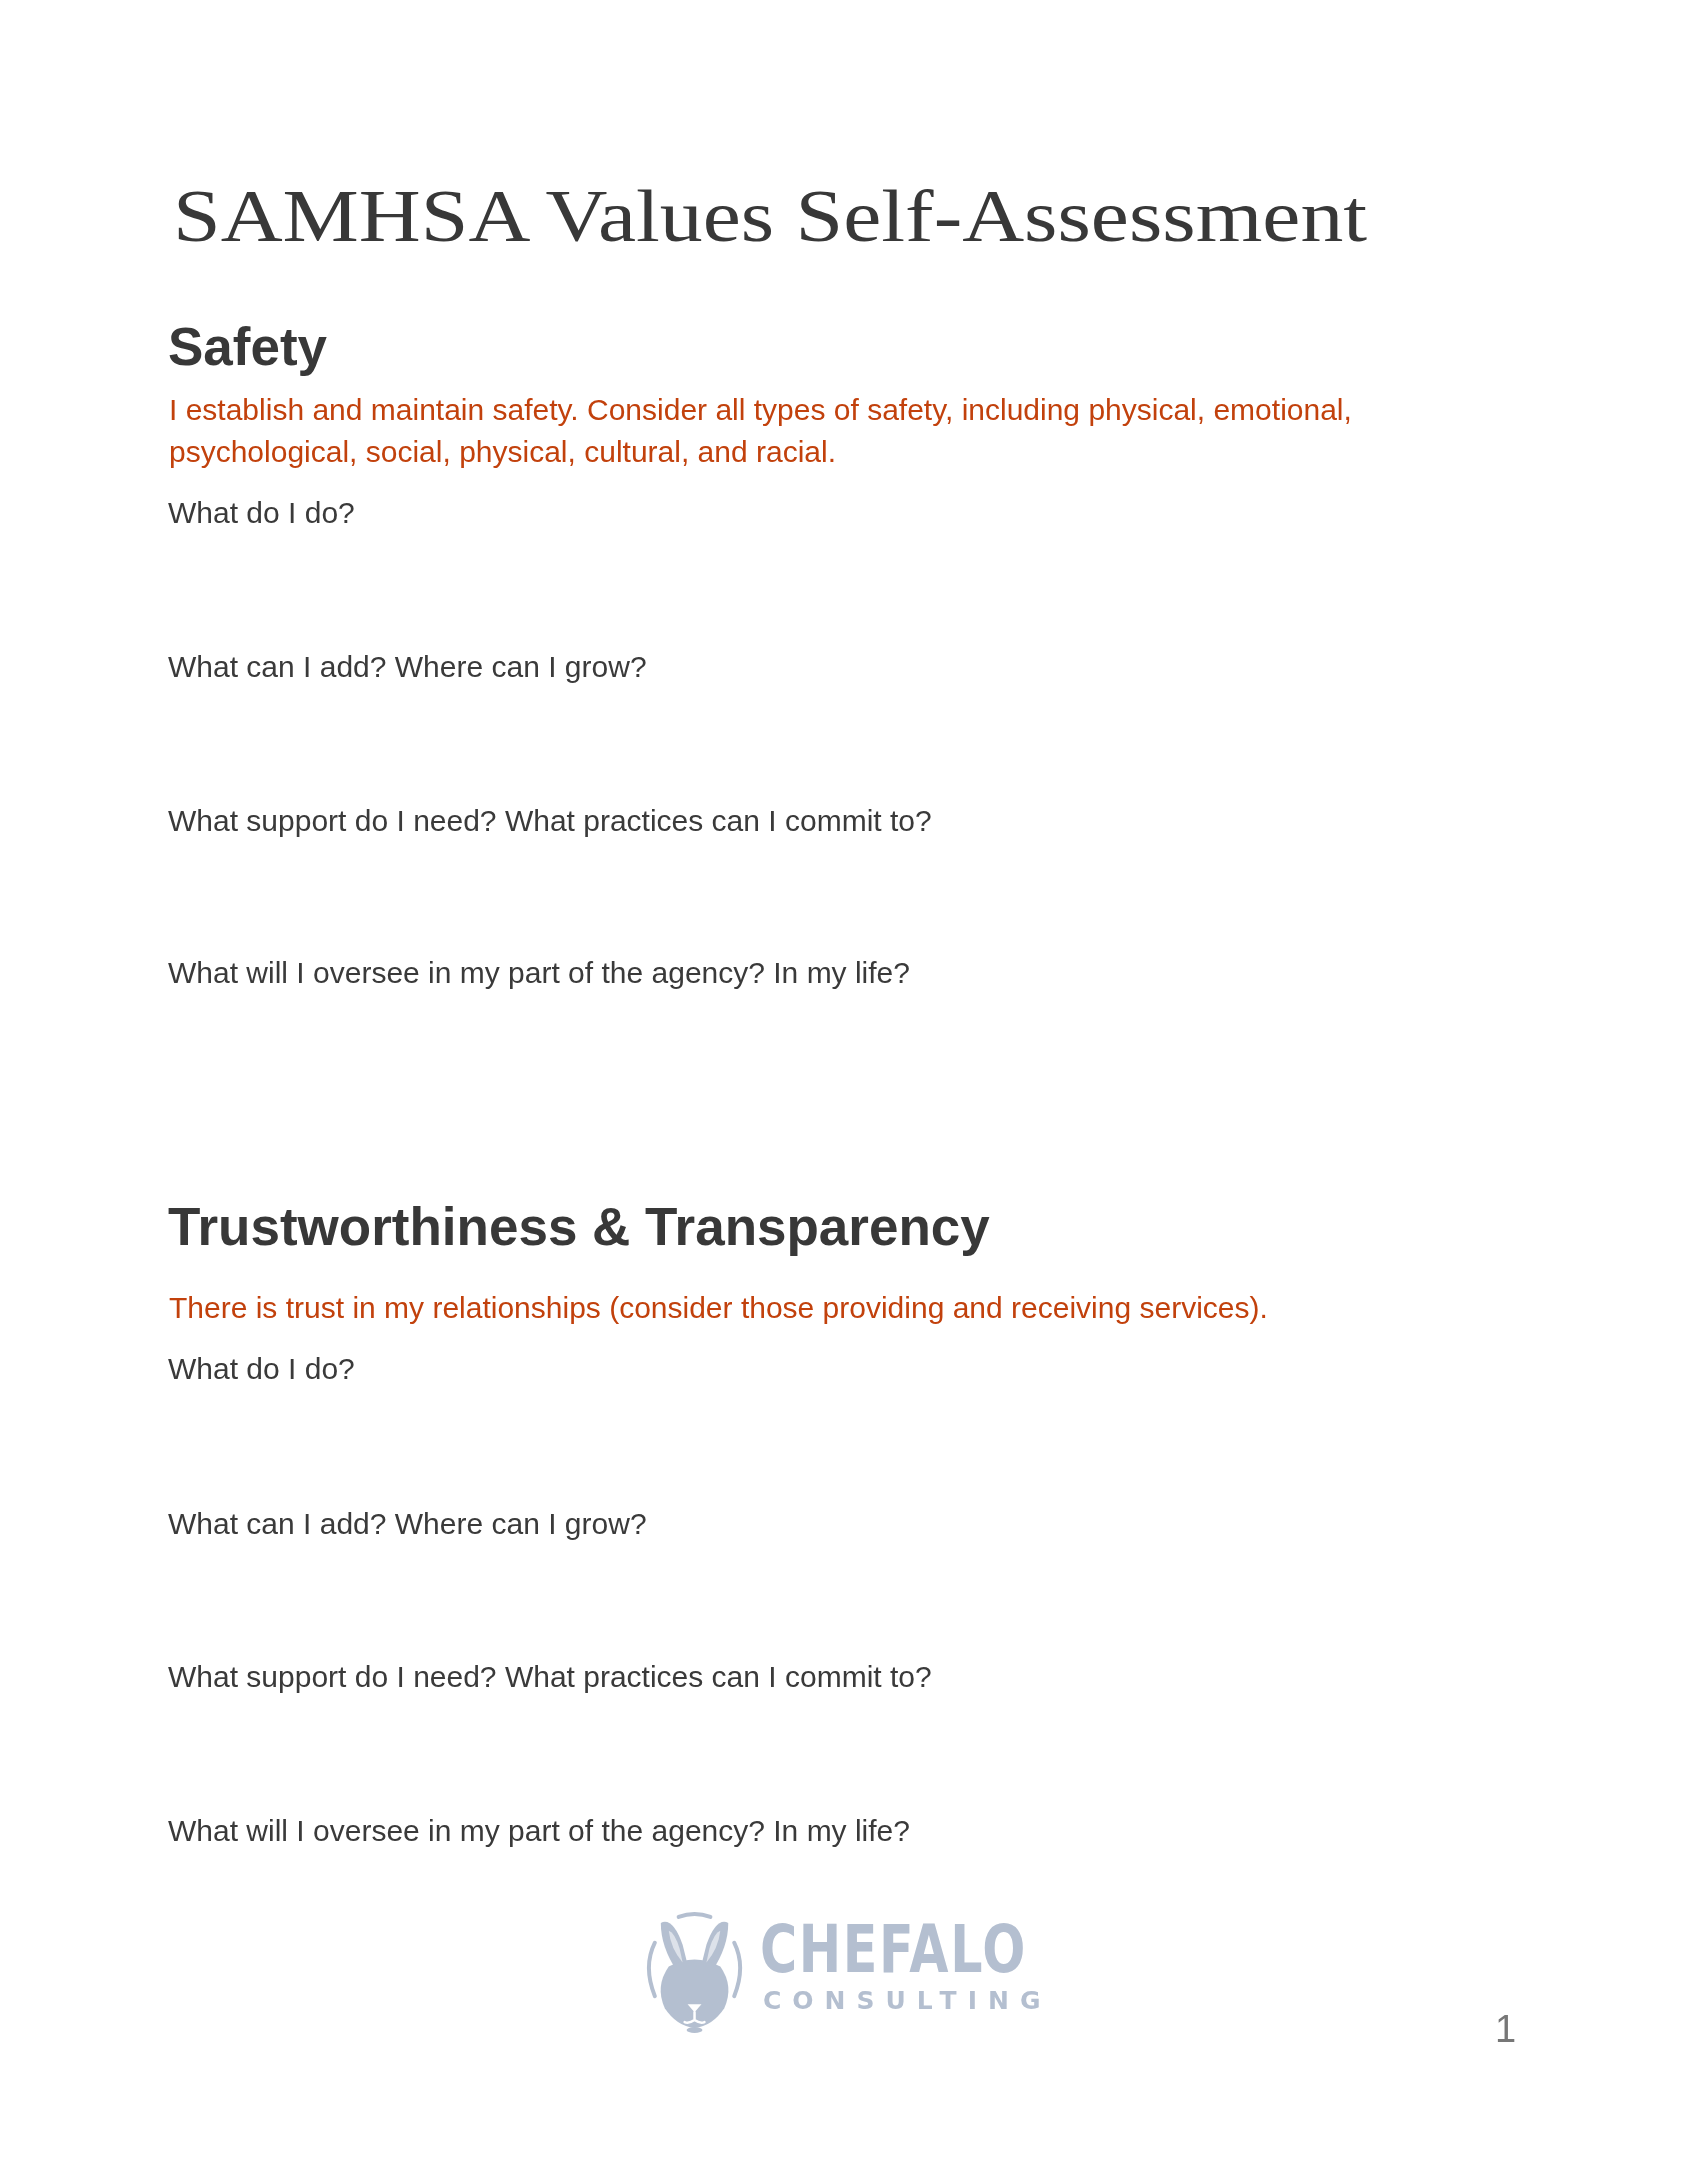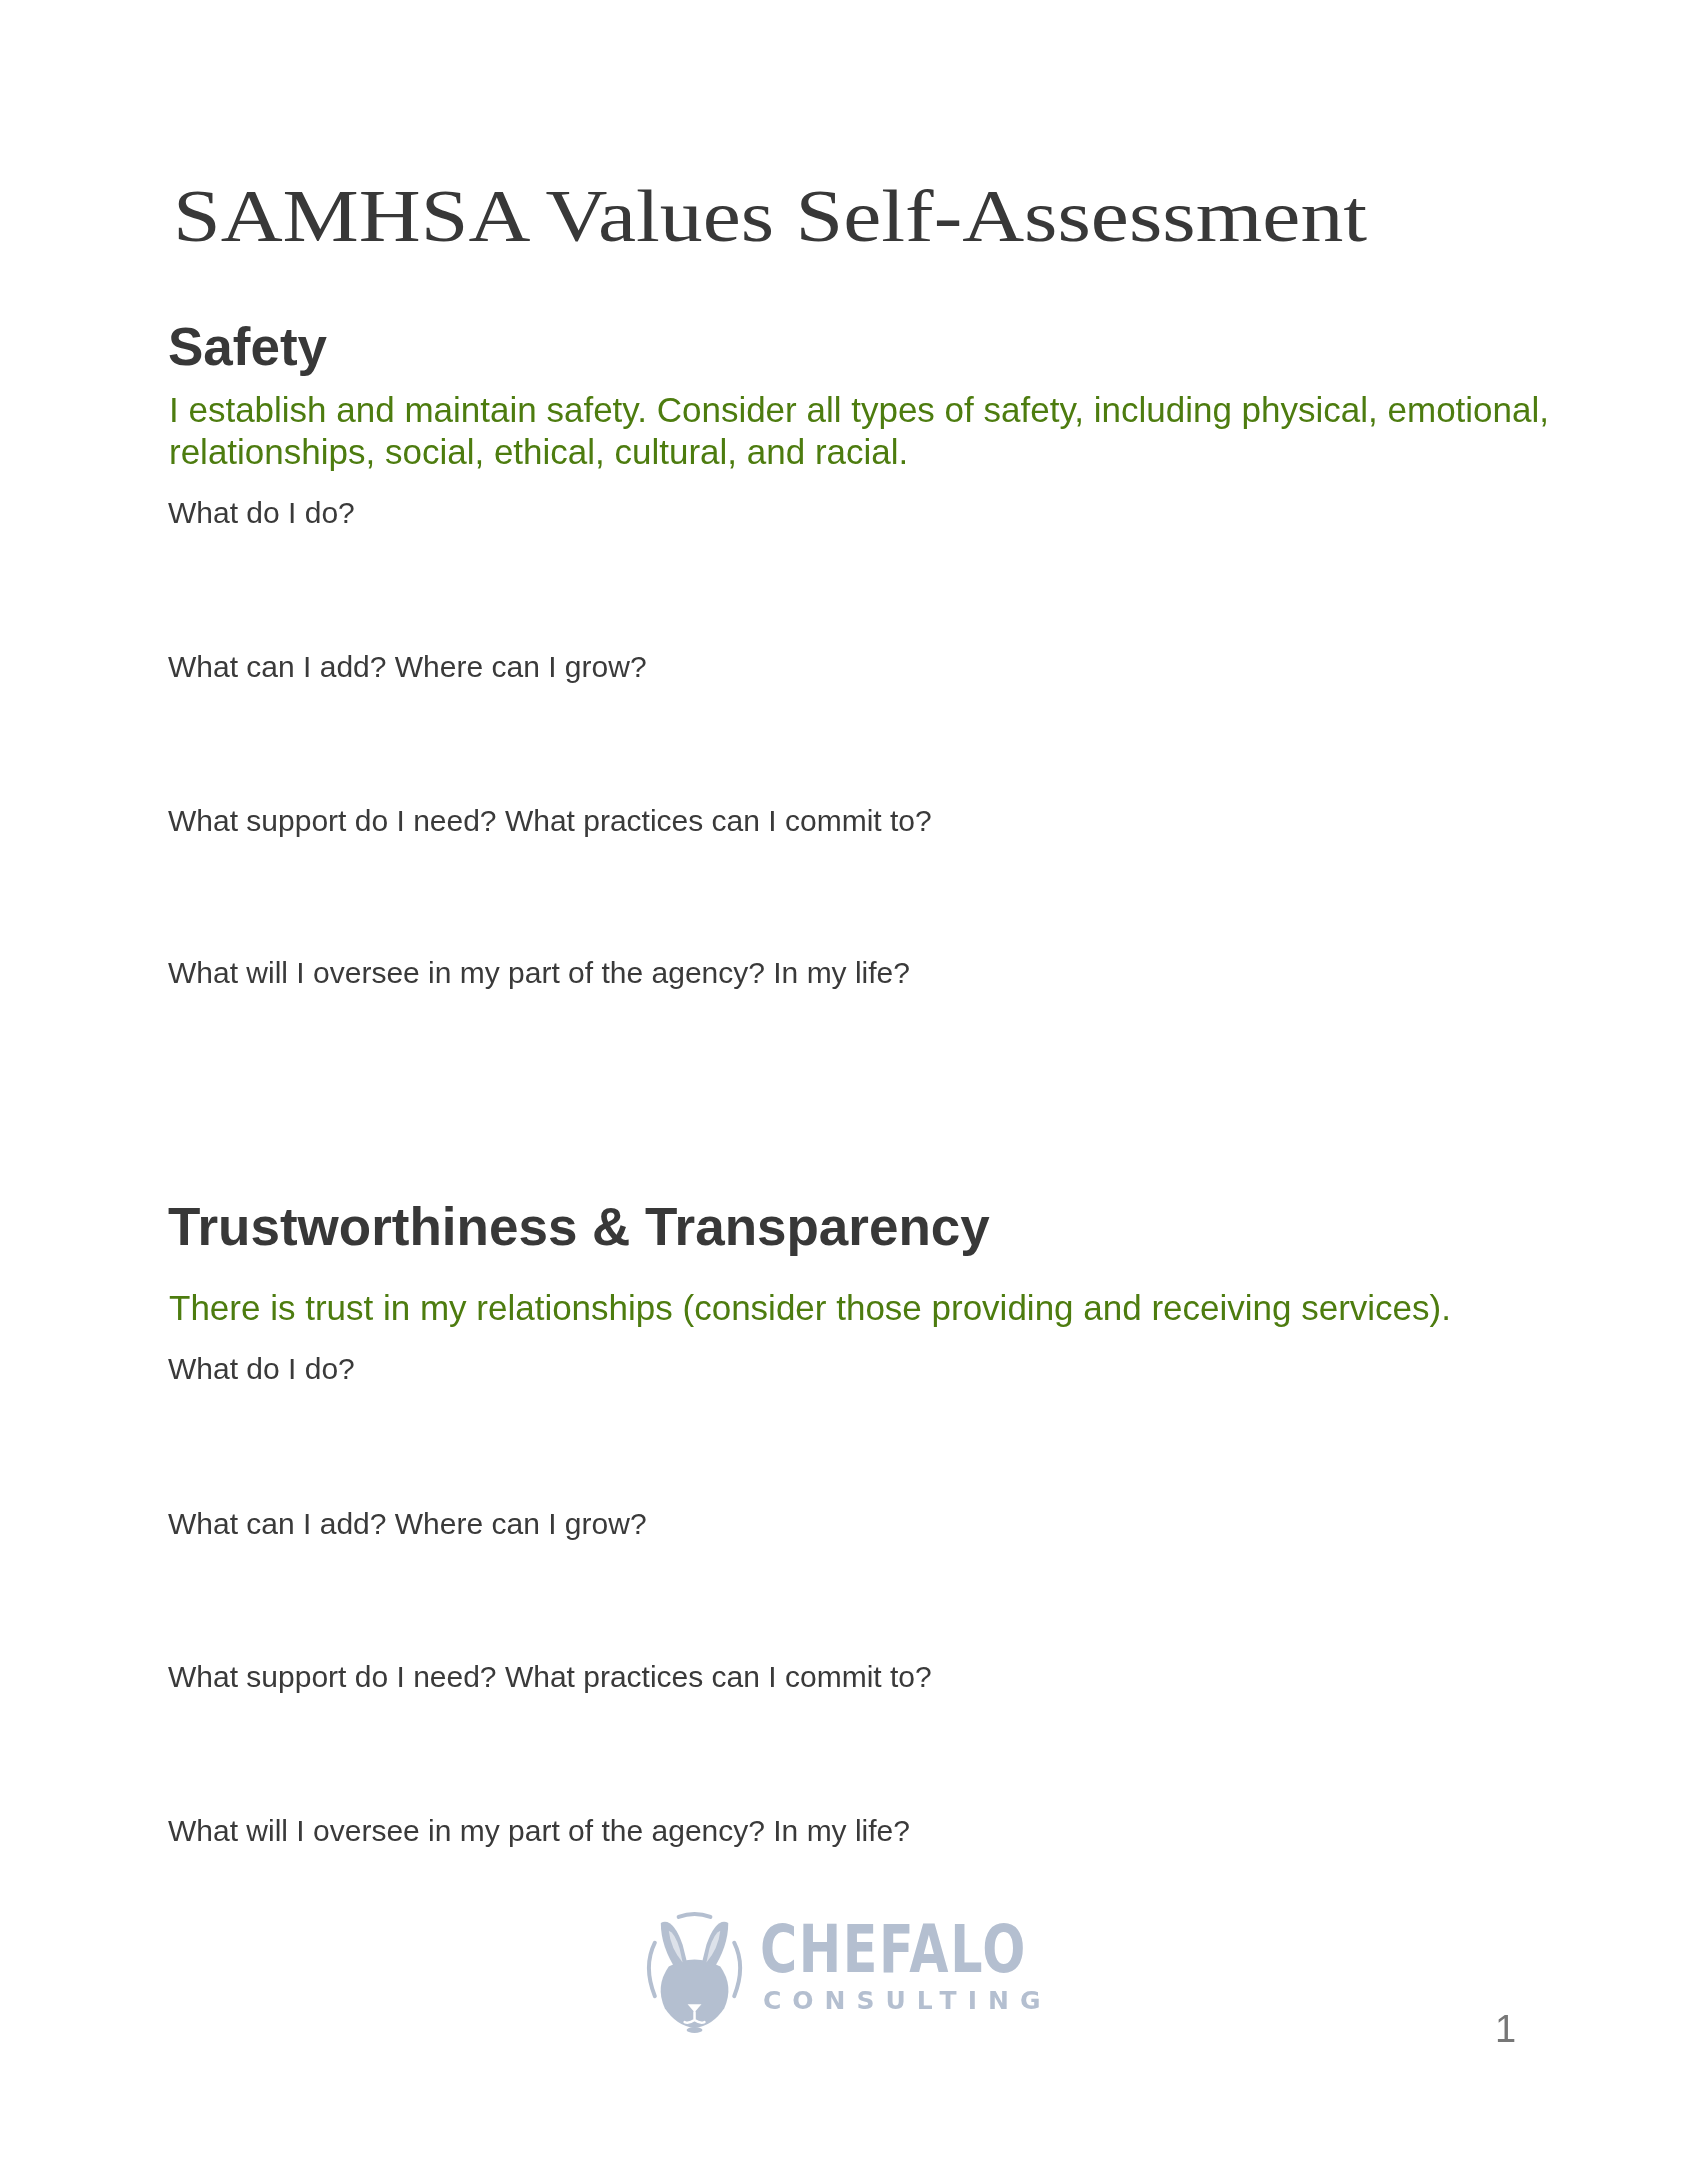--- a/index.html
+++ b/index.html
@@ -10,21 +10,21 @@
     font-size: 75px; line-height: 1; color: #383838;
     left: 173px; top: 178px; transform-origin: left top;
   }
   .heading {
     font-family: "Liberation Sans", "DejaVu Sans", sans-serif;
     font-weight: bold; font-size: 53px; line-height: 1; color: #383838;
     left: 168px;
   }
   .desc {
     font-family: "Liberation Sans", "DejaVu Sans", sans-serif;
-    font-size: 35px; line-height: 42px; color: #4d7c0f;
+    font-size: 30px; line-height: 42px; color: #c2410c;
     left: 169px;
   }
   .question {
     font-family: "Liberation Sans", "DejaVu Sans", sans-serif;
     font-size: 30px; line-height: 1; color: #3a3a3a;
     left: 168px;
   }
   .page-number {
     font-family: "Liberation Sans", "DejaVu Sans", sans-serif;
     font-size: 38px; line-height: 1; color: #777777;
@@ -45,21 +45,21 @@
   }
 </style>
 </head>
 <body>
 
 <div class="abs title" id="doc-title" style="transform: scaleX(1.14319);">SAMHSA Values Self-Assessment</div>
 
 <div>
   <div class="abs heading" style="top:320px;text-align:right;">Safety</div>
   <div class="abs desc" style="top:389px;">I establish and maintain safety. Consider all types of safety, including physical, emotional,</div>
-  <div class="abs desc" style="top:431px;">relationships, social, ethical, cultural, and racial.</div>
+  <div class="abs desc" style="top:431px;">psychological, social, physical, cultural, and racial.</div>
   <div class="abs question" style="top:498px;">What do I do?</div>
   <div class="abs question" style="top:652px;">What can I add? Where can I grow?</div>
   <div class="abs question" style="top:806px;">What support do I need? What practices can I commit to?</div>
   <div class="abs question" style="top:958px;">What will I oversee in my part of the agency? In my life?</div>
 </div>
 
 <div>
   <div class="abs heading" style="top:1200px;">Trustworthiness &amp; Transparency</div>
   <div class="abs desc" style="top:1287px;">There is trust in my relationships (consider those providing and receiving services).</div>
   <div class="abs question" style="top:1354px;">What do I do?</div>

